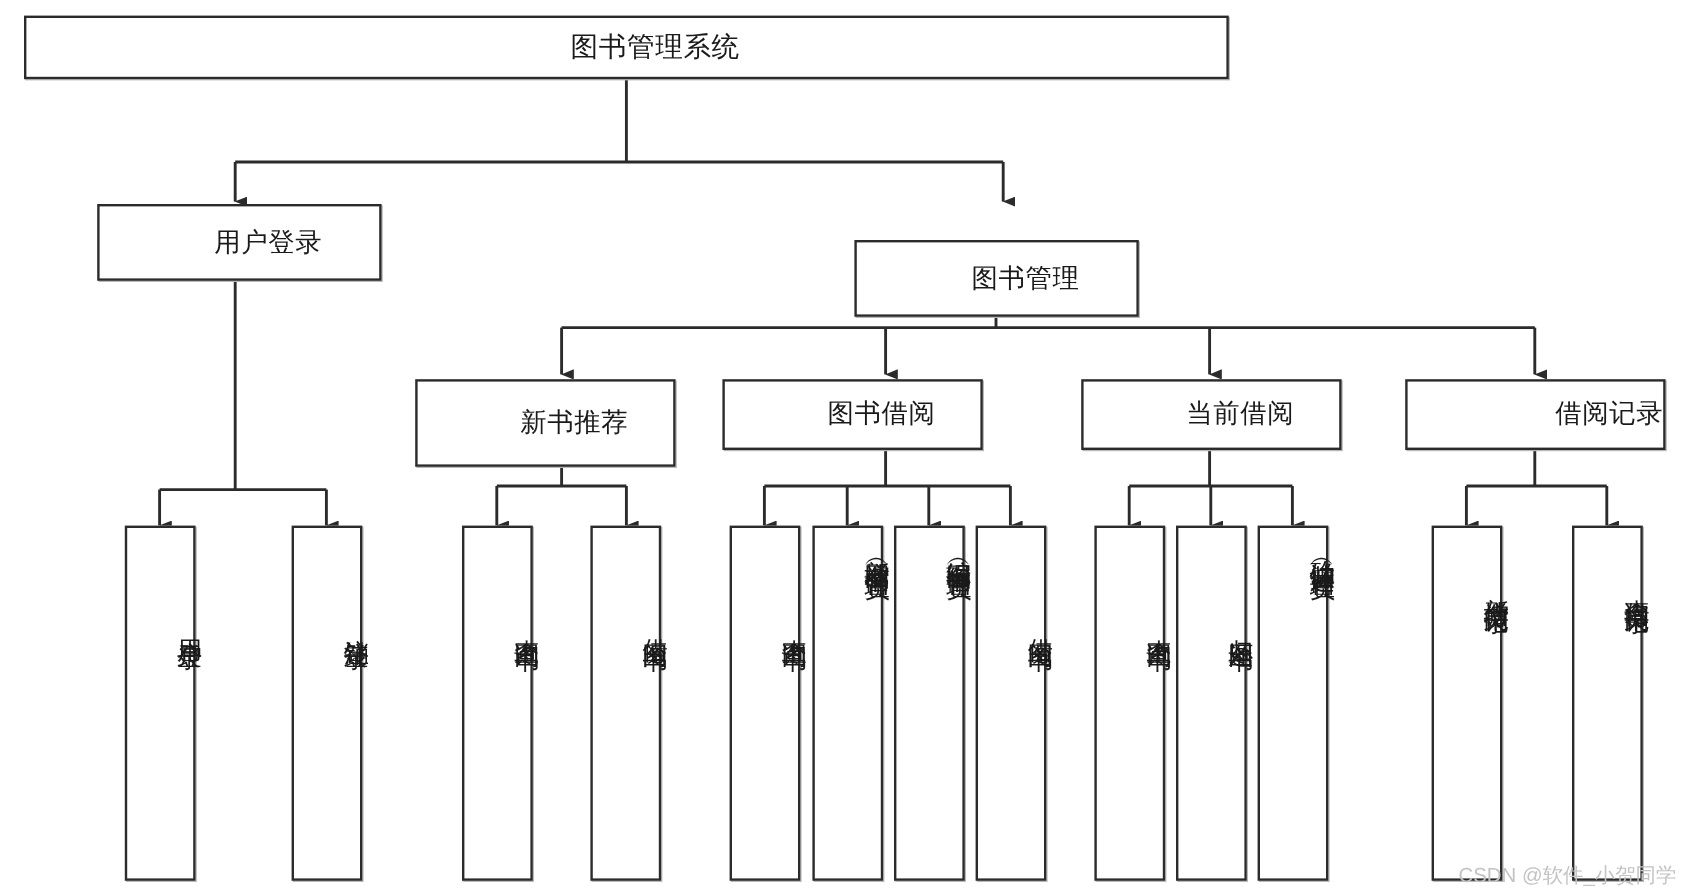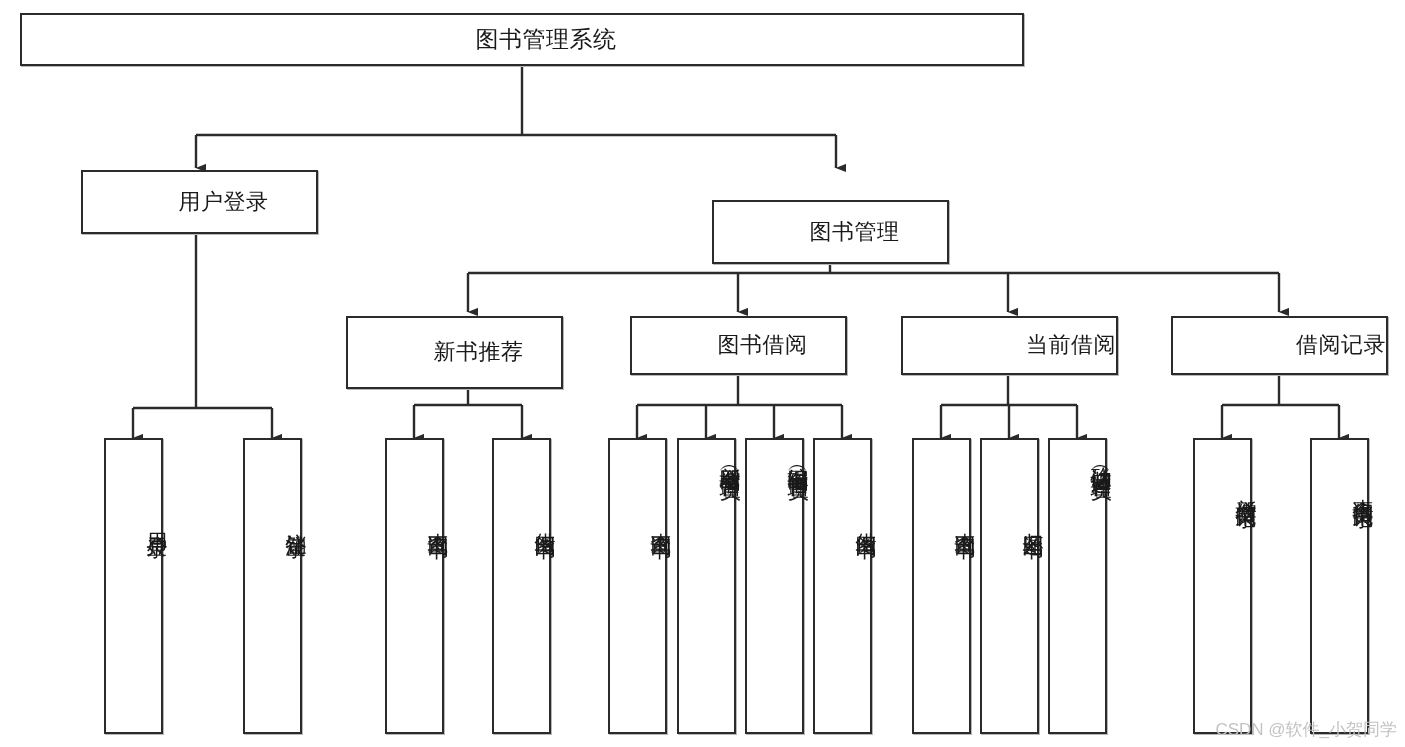--- a/index.html
+++ b/index.html
@@ -142,25 +142,25 @@
   </div>
 
   <div class="node horiz" style="left:712px; top:170px; width:237px; height:64px;margin-top:30px;">
     <span class="label">图书管理</span>
   </div>
 
   <div class="node horiz" style="left:346px; top:316px; width:217px; height:73px;">
     <span class="label">新书推荐</span>
   </div>
 
-  <div class="node horiz" style="left:630px; top:316px; width:217px; height:59px;">
+  <div class="node horiz" style="left:602px; top:316px; width:217px; height:59px;">
     <span class="label">图书借阅</span>
   </div>
 
-  <div class="node horiz" style="left:901px; top:316px; width:217px; height:59px;justify-content:flex-end;">
+  <div class="node horiz" style="left:901px; top:316px; width:217px; height:59px;">
     <span class="label">当前借阅</span>
   </div>
 
   <div class="node horiz" style="left:1171px; top:316px; width:217px; height:59px;justify-content:flex-end;">
     <span class="label">借阅记录</span>
   </div>
 
   <div class="node vert" style="left:104px; top:438px; width:59px; height:296px; padding-top:76px;">
     <span class="label">用户登录</span>
   </div>

